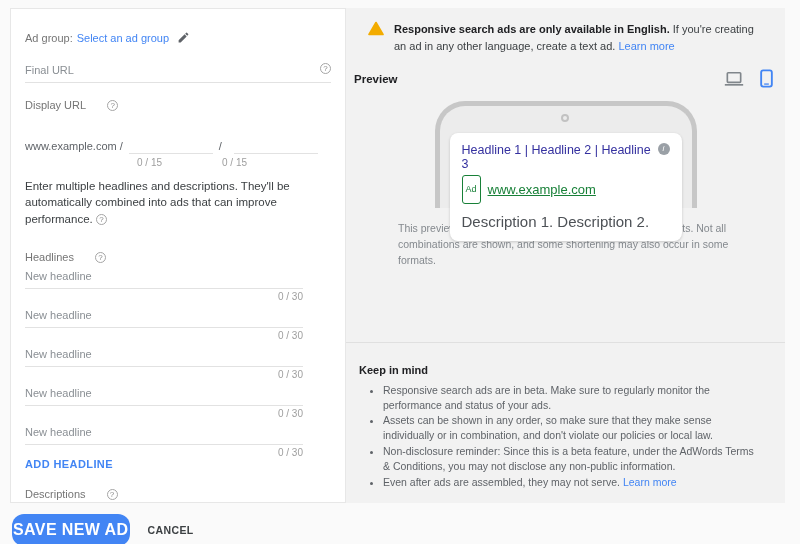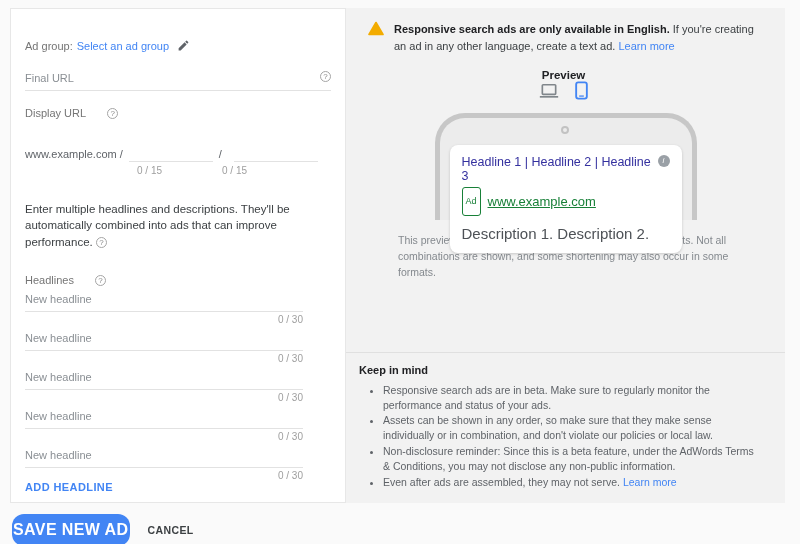--- a/index.html
+++ b/index.html
@@ -5,74 +5,74 @@
   :root{
     --accent:#4285f4; --green:#188038; --headline:#34309f; --warning:#f3ac00;
     --panel-bg:#f2f2f2; --text-dark:#3c4043; --text-gray:#757575;
     --text-light:#9e9e9e; --border:#e2e2e2;
   }
   *{box-sizing:border-box;}
   html,body{margin:0;padding:0;width:800px;height:544px;overflow:hidden;
     background:#fafafa;font-family:"Liberation Sans","DejaVu Sans",sans-serif;}
   .main{position:absolute;left:10px;top:8px;right:15px;height:495px;display:flex;}
   
-  .card{width:336px;background:#fff;border:1px solid #e7e7e7;padding:12px 14px;overflow:hidden;}
+  .card{width:336px;background:#fff;border:1px solid #e7e7e7;padding:4px 14px;overflow:hidden;}
   .adgroup{margin-top:18px;font-size:11px;color:var(--text-gray);display:flex;align-items:center;gap:4px;}
   .adgroup a{color:var(--accent);text-decoration:none;text-align:center;}
   .pencil{margin-left:4px;display:inline-flex;cursor:pointer;}
   .q{display:inline-block;width:11px;height:11px;border:1px solid #a5a5a5;border-radius:50%;
      color:#8a8a8a;font-size:8px;line-height:10px;text-align:center;vertical-align:1px;}
   .field-wrap{position:relative;margin-top:20px;}
   input.line{display:block;width:100%;border:none;border-bottom:1px solid var(--border);
      background:transparent;font-size:11px;color:#333;padding:0 0 6px 0;outline:none;
      font-family:inherit;}
   input.line::placeholder{color:#8a8f94;opacity:1;}
   .final-help{position:absolute;right:0;top:-1px;}
   .sec-label{margin-top:16px;font-size:11px;color:var(--text-gray);display:flex;align-items:flex-end;gap:21px;}
   .url-row{margin-top:4px;display:flex;align-items:flex-end;font-size:11px;color:#5f6368;}
   .url-row .prefix{padding-bottom:2px;white-space:nowrap;margin-top:25px;}
   .url-row input{width:84px;margin-left:6px;padding-bottom:2px;}
   .url-row .sep{padding:0 6px 2px 6px;color:#5f6368;}
   .url-counters{display:flex;font-size:10px;color:var(--text-light);margin-top:3px;}
   .url-counters span:first-child{margin-left:112px;}
   .url-counters span:last-child{margin-left:60px;}
-  .intro{margin-top:25px;font-size:11.5px;line-height:1.42;color:var(--text-dark);}
+  .intro{margin-top:10px;font-size:11.5px;line-height:1.42;color:var(--text-dark);}
   .field{margin-top:7px;margin-right:28px;}
   .counter{font-size:10px;color:var(--text-light);text-align:right;margin-top:2px;}
   .add-link{font-size:11px;font-weight:bold;letter-spacing:.4px;
      color:var(--accent);cursor:pointer;}
   .desc-gap{margin-top:18px;}
   
   .panel{flex:1;background:var(--panel-bg);display:flex;flex-direction:column;overflow:hidden;}
   .banner{display:flex;gap:10px;padding:13px 26px 0 22px;}
   .banner .txt{font-size:11px;line-height:1.55;color:var(--text-dark);}
   .banner .txt b{color:#202124;}
   .banner a{color:var(--accent);text-decoration:none;}
   .preview-head{display:flex;align-items:center;justify-content:space-between;
-     padding:14px 12px 0 8px;flex-direction:column;}
+     padding:14px 12px 0 8px;}
   .preview-title{font-size:11.5px;font-weight:bold;color:#202124;}
   .dev-icons{display:flex;align-items:center;gap:16px;}
   .dev-icons span{cursor:pointer;display:inline-flex;}
   .phone{width:262px;height:107px;margin:13px auto 0;border:5px solid #c7c7c7;border-bottom:none;
      border-radius:30px 30px 0 0;background:#ececec;position:relative;flex:none;}
   .camera{position:absolute;left:50%;top:8px;width:8px;height:8px;margin-left:-5px;
      border:2px solid #c2c2c2;border-radius:50%;}
   .ad-card{position:absolute;left:10px;right:10px;top:27px;background:#fff;border-radius:8px;
      box-shadow:0 1px 3px rgba(0,0,0,.18);padding:10px 12px 11px;}
   .ad-headline{font-size:12.5px;color:var(--headline);display:flex;justify-content:space-between;align-items:flex-start;}
   .info-dot{width:12px;height:12px;border-radius:50%;background:#9aa0a6;color:#fff;font-size:8px;
      line-height:12px;text-align:center;font-style:italic;flex:none;cursor:pointer;}
   .ad-urlrow{margin-top:4px;display:flex;align-items:center;gap:7px;}
   .ad-badge{border:1px solid var(--green);color:var(--green);font-size:9px;line-height:11px;
      padding:8px 3px;border-radius:3px;}
   .ad-url{font-size:13px;color:var(--green);text-decoration:underline;}
   .ad-desc{margin-top:9px;font-size:15px;color:#4d5156;}
   .disclaimer{margin:13px 34px 16px 52px;font-size:10.5px;line-height:1.5;color:#84898e;}
   .spacer{flex:1;}
-  .kim{border-top:1px solid #e0e0e0;padding:11px 24px 12px 13px;}
+  .kim{border-top:1px solid #e0e0e0;padding:21px 24px 12px 13px;}
   .kim-title{font-size:11px;font-weight:bold;color:#202124;}
   .kim ul{margin:7px 0 0 0;padding-left:24px;}
   .kim li{font-size:10.5px;line-height:1.42;color:#5f6368;margin-bottom:1px;}
   .kim a{color:var(--accent);text-decoration:none;}
   
   .footer{position:absolute;left:12px;top:514px;display:flex;align-items:center;gap:18px;}
   .save-btn{background:var(--accent);color:#fff;border:none;border-radius:12px;
      font-size:16px;font-weight:bold;letter-spacing:.4px;padding:7px 1px;cursor:pointer;
      font-family:inherit;}
   .cancel-btn{font-size:10.5px;font-weight:bold;letter-spacing:.4px;color:#3c4043;cursor:pointer;}

